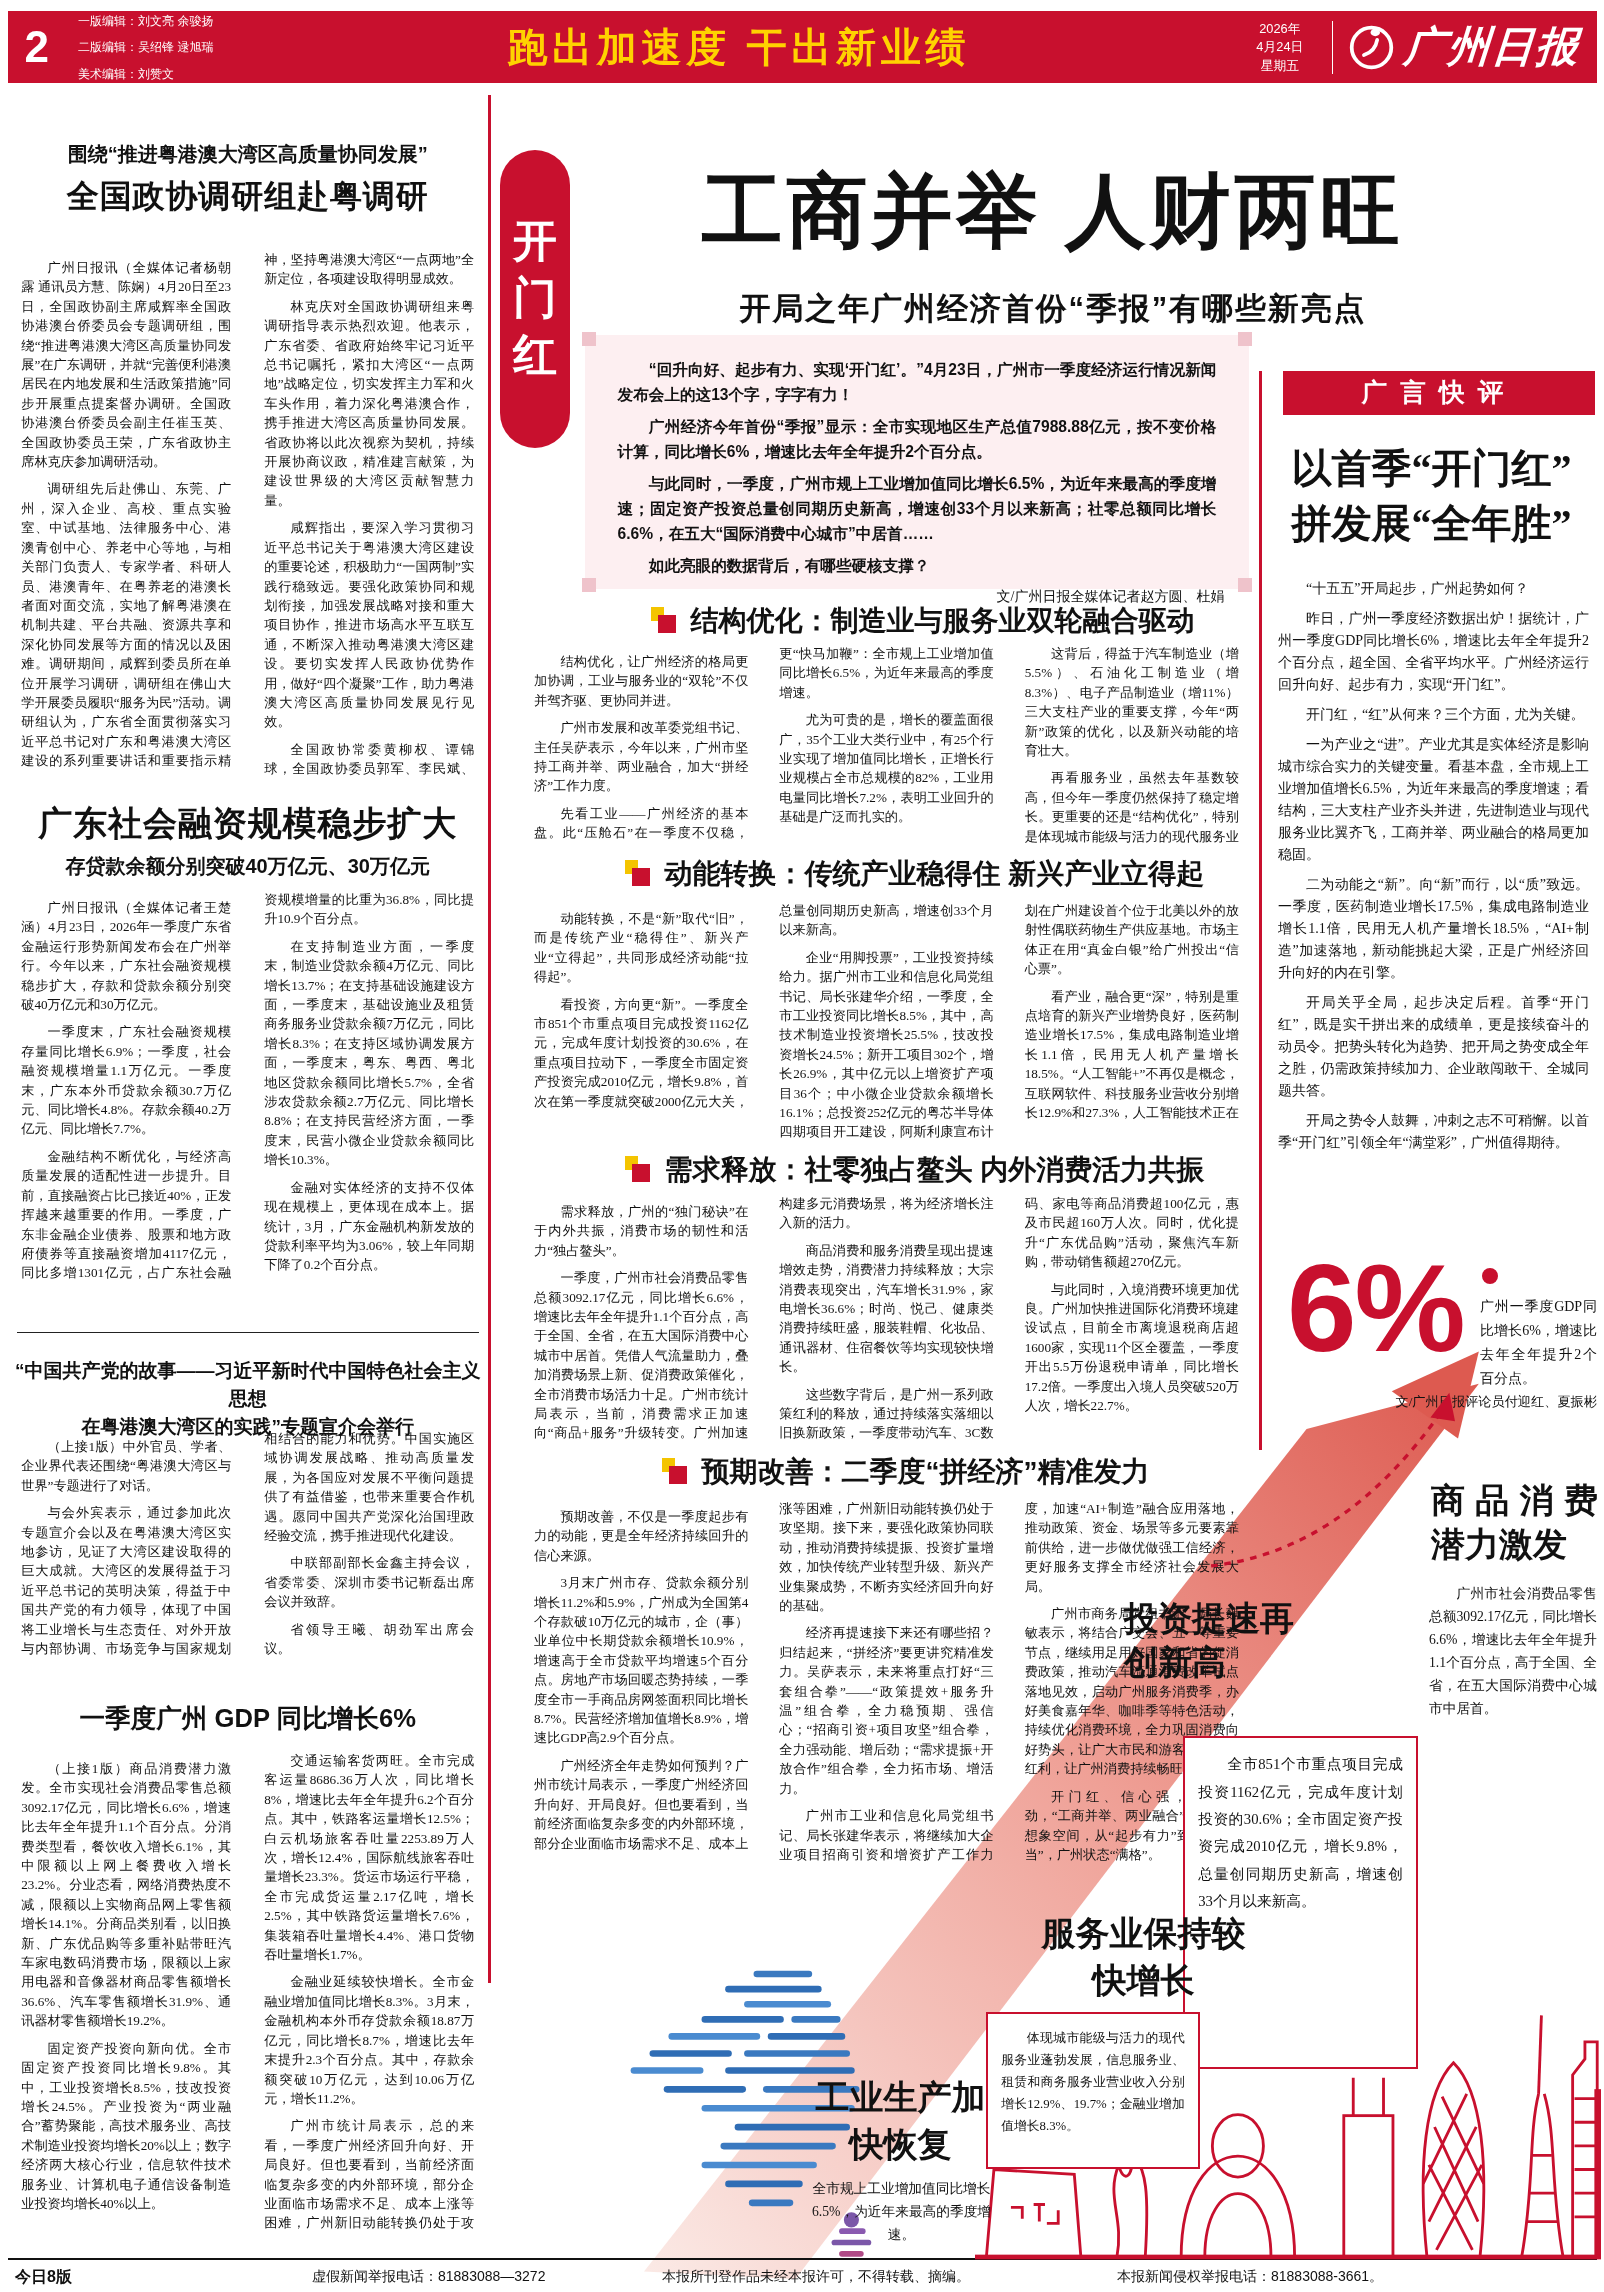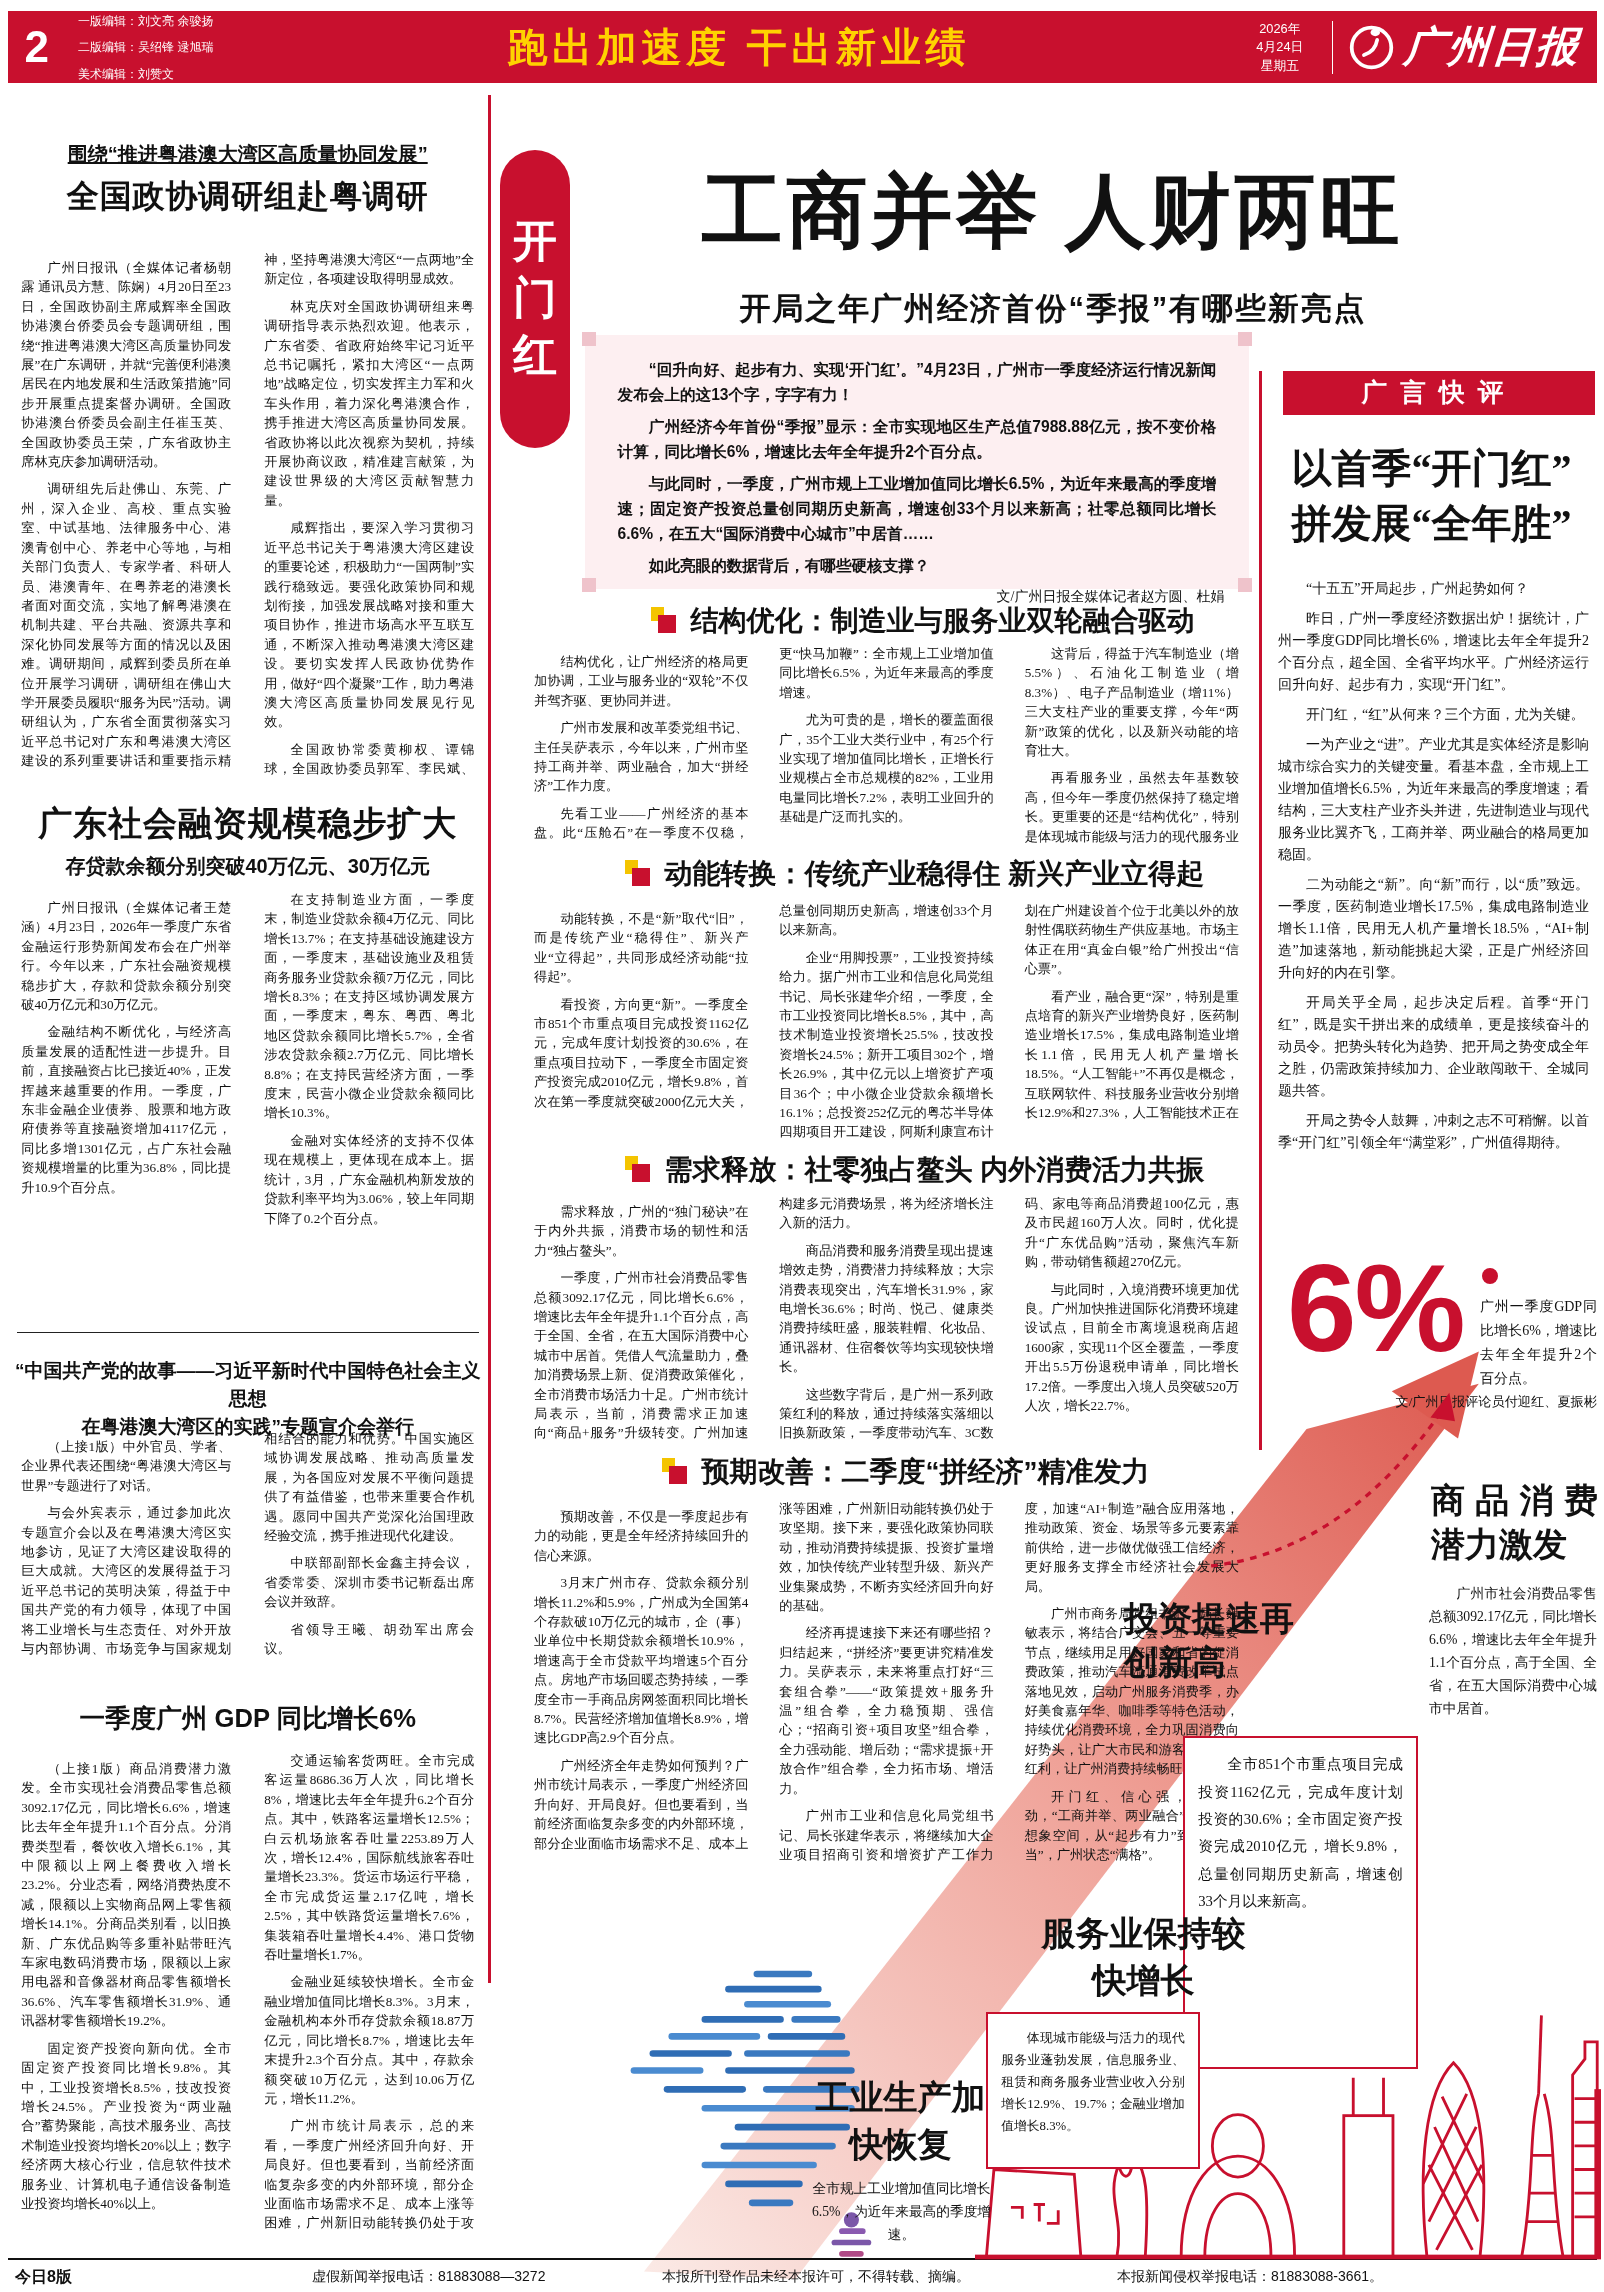--- a/index.html
+++ b/index.html
@@ -120,34 +120,35 @@
         <path d="M18 34 Q30 30 32 18" fill="none" stroke="#fff" stroke-width="4" stroke-linecap="round"></path>
       </svg>
     </span>
     <span class="brand-name">广州日报</span>
   </div>
 </div>
 
 <div class="abs vrule" style="left:488px;top:95px;height:1888px;"></div>
 <div class="abs vrule" style="left:1259px;top:371px;height:1079px;"></div>
 
-<div class="abs kicker" style="left:13.2px;top:142px;width:469px;text-decoration:underline;">围绕“推进粤港澳大湾区高质量协同发展”</div>
+<div class="abs kicker" style="left:13.2px;top:142px;width:469px;">围绕“推进粤港澳大湾区高质量协同发展”</div>
 <div class="abs a-head" style="left:13.2px;top:178px;width:469px;">全国政协调研组赴粤调研</div>
 <div class="abs body-2col" style="left:13.2px;top:250px;width:469px;height:543px;">
     <p>广州日报讯（全媒体记者杨朝露 通讯员方慧、陈娴）4月20日至23日，全国政协副主席咸辉率全国政协港澳台侨委员会专题调研组，围绕“推进粤港澳大湾区高质量协同发展”在广东调研，并就“完善便利港澳居民在内地发展和生活政策措施”同步开展重点提案督办调研。全国政协港澳台侨委员会副主任崔玉英、全国政协委员王荣，广东省政协主席林克庆参加调研活动。</p>
     <p>调研组先后赴佛山、东莞、广州，深入企业、高校、重点实验室、中试基地、法律服务中心、港澳青创中心、养老中心等地，与相关部门负责人、专家学者、科研人员、港澳青年、在粤养老的港澳长者面对面交流，实地了解粤港澳在机制共建、平台共融、资源共享和深化协同发展等方面的情况以及困难。调研期间，咸辉到委员所在单位开展学习调研，调研组在佛山大学开展委员履职“服务为民”活动。调研组认为，广东省全面贯彻落实习近平总书记对广东和粤港澳大湾区建设的系列重要讲话和重要指示精神，坚持粤港澳大湾区“一点两地”全新定位，各项建设取得明显成效。</p>
     <p>林克庆对全国政协调研组来粤调研指导表示热烈欢迎。他表示，广东省委、省政府始终牢记习近平总书记嘱托，紧扣大湾区“一点两地”战略定位，切实发挥主力军和火车头作用，着力深化粤港澳合作，携手推进大湾区高质量协同发展。省政协将以此次视察为契机，持续开展协商议政，精准建言献策，为建设世界级的大湾区贡献智慧力量。</p>
     <p>咸辉指出，要深入学习贯彻习近平总书记关于粤港澳大湾区建设的重要论述，积极助力“一国两制”实践行稳致远。要强化政策协同和规划衔接，加强发展战略对接和重大项目协作，推进市场高水平互联互通，不断深入推动粤港澳大湾区建设。要切实发挥人民政协优势作用，做好“四个凝聚”工作，助力粤港澳大湾区高质量协同发展见行见效。</p>
     <p>全国政协常委黄柳权、谭锦球，全国政协委员郭军、李民斌、王理宗、邓宣宏雁、魏明德等参加调研。广东省常务副省长张虎、省政协副主席张少康、省政协秘书长陈文明参加有关活动。</p>
   </div>
 
 <div class="abs a-head" style="left:13.2px;top:804px;width:469px;font-size:34px;">广东社会融资规模稳步扩大</div>
 <div class="abs a-sub" style="left:13.2px;top:854px;width:469px;">存贷款余额分别突破40万亿元、30万亿元</div>
 <div class="abs body-2col" style="left:13.2px;top:890px;width:469px;height:435px;">
     <p>广州日报讯（全媒体记者王楚涵）4月23日，2026年一季度广东省金融运行形势新闻发布会在广州举行。今年以来，广东社会融资规模稳步扩大，存款和贷款余额分别突破40万亿元和30万亿元。</p>
+    <p>一季度末，广东社会融资规模存量同比增长6.9%；一季度，社会融资规模增量1.1万亿元。一季度末，广东本外币贷款余额30.7万亿元、同比增长4.8%。存款余额40.2万亿元、同比增长7.7%。</p>
     <p>金融结构不断优化，与经济高质量发展的适配性进一步提升。目前，直接融资占比已接近40%，正发挥越来越重要的作用。一季度，广东非金融企业债券、股票和地方政府债券等直接融资增加4117亿元，同比多增1301亿元，占广东社会融资规模增量的比重为36.8%，同比提升10.9个百分点。</p>
     <p>在支持制造业方面，一季度末，制造业贷款余额4万亿元、同比增长13.7%；在支持基础设施建设方面，一季度末，基础设施业及租赁商务服务业贷款余额7万亿元，同比增长8.3%；在支持区域协调发展方面，一季度末，粤东、粤西、粤北地区贷款余额同比增长5.7%，全省涉农贷款余额2.7万亿元、同比增长8.8%；在支持民营经济方面，一季度末，民营小微企业贷款余额同比增长10.3%。</p>
     <p>金融对实体经济的支持不仅体现在规模上，更体现在成本上。据统计，3月，广东金融机构新发放的贷款利率平均为3.06%，较上年同期下降了0.2个百分点。</p>
   </div>
 
 <div class="abs hrule" style="left:17px;top:1332px;width:462px;"></div>
 
 <div class="abs a3-head" style="left:13.2px;top:1357px;width:469px;white-space:pre-line;">“中国共产党的故事——习近平新时代中国特色社会主义思想
 在粤港澳大湾区的实践”专题宣介会举行</div>
 <div class="abs body-2col a3-body" style="left:13.2px;top:1429px;width:469px;height:244px;">

